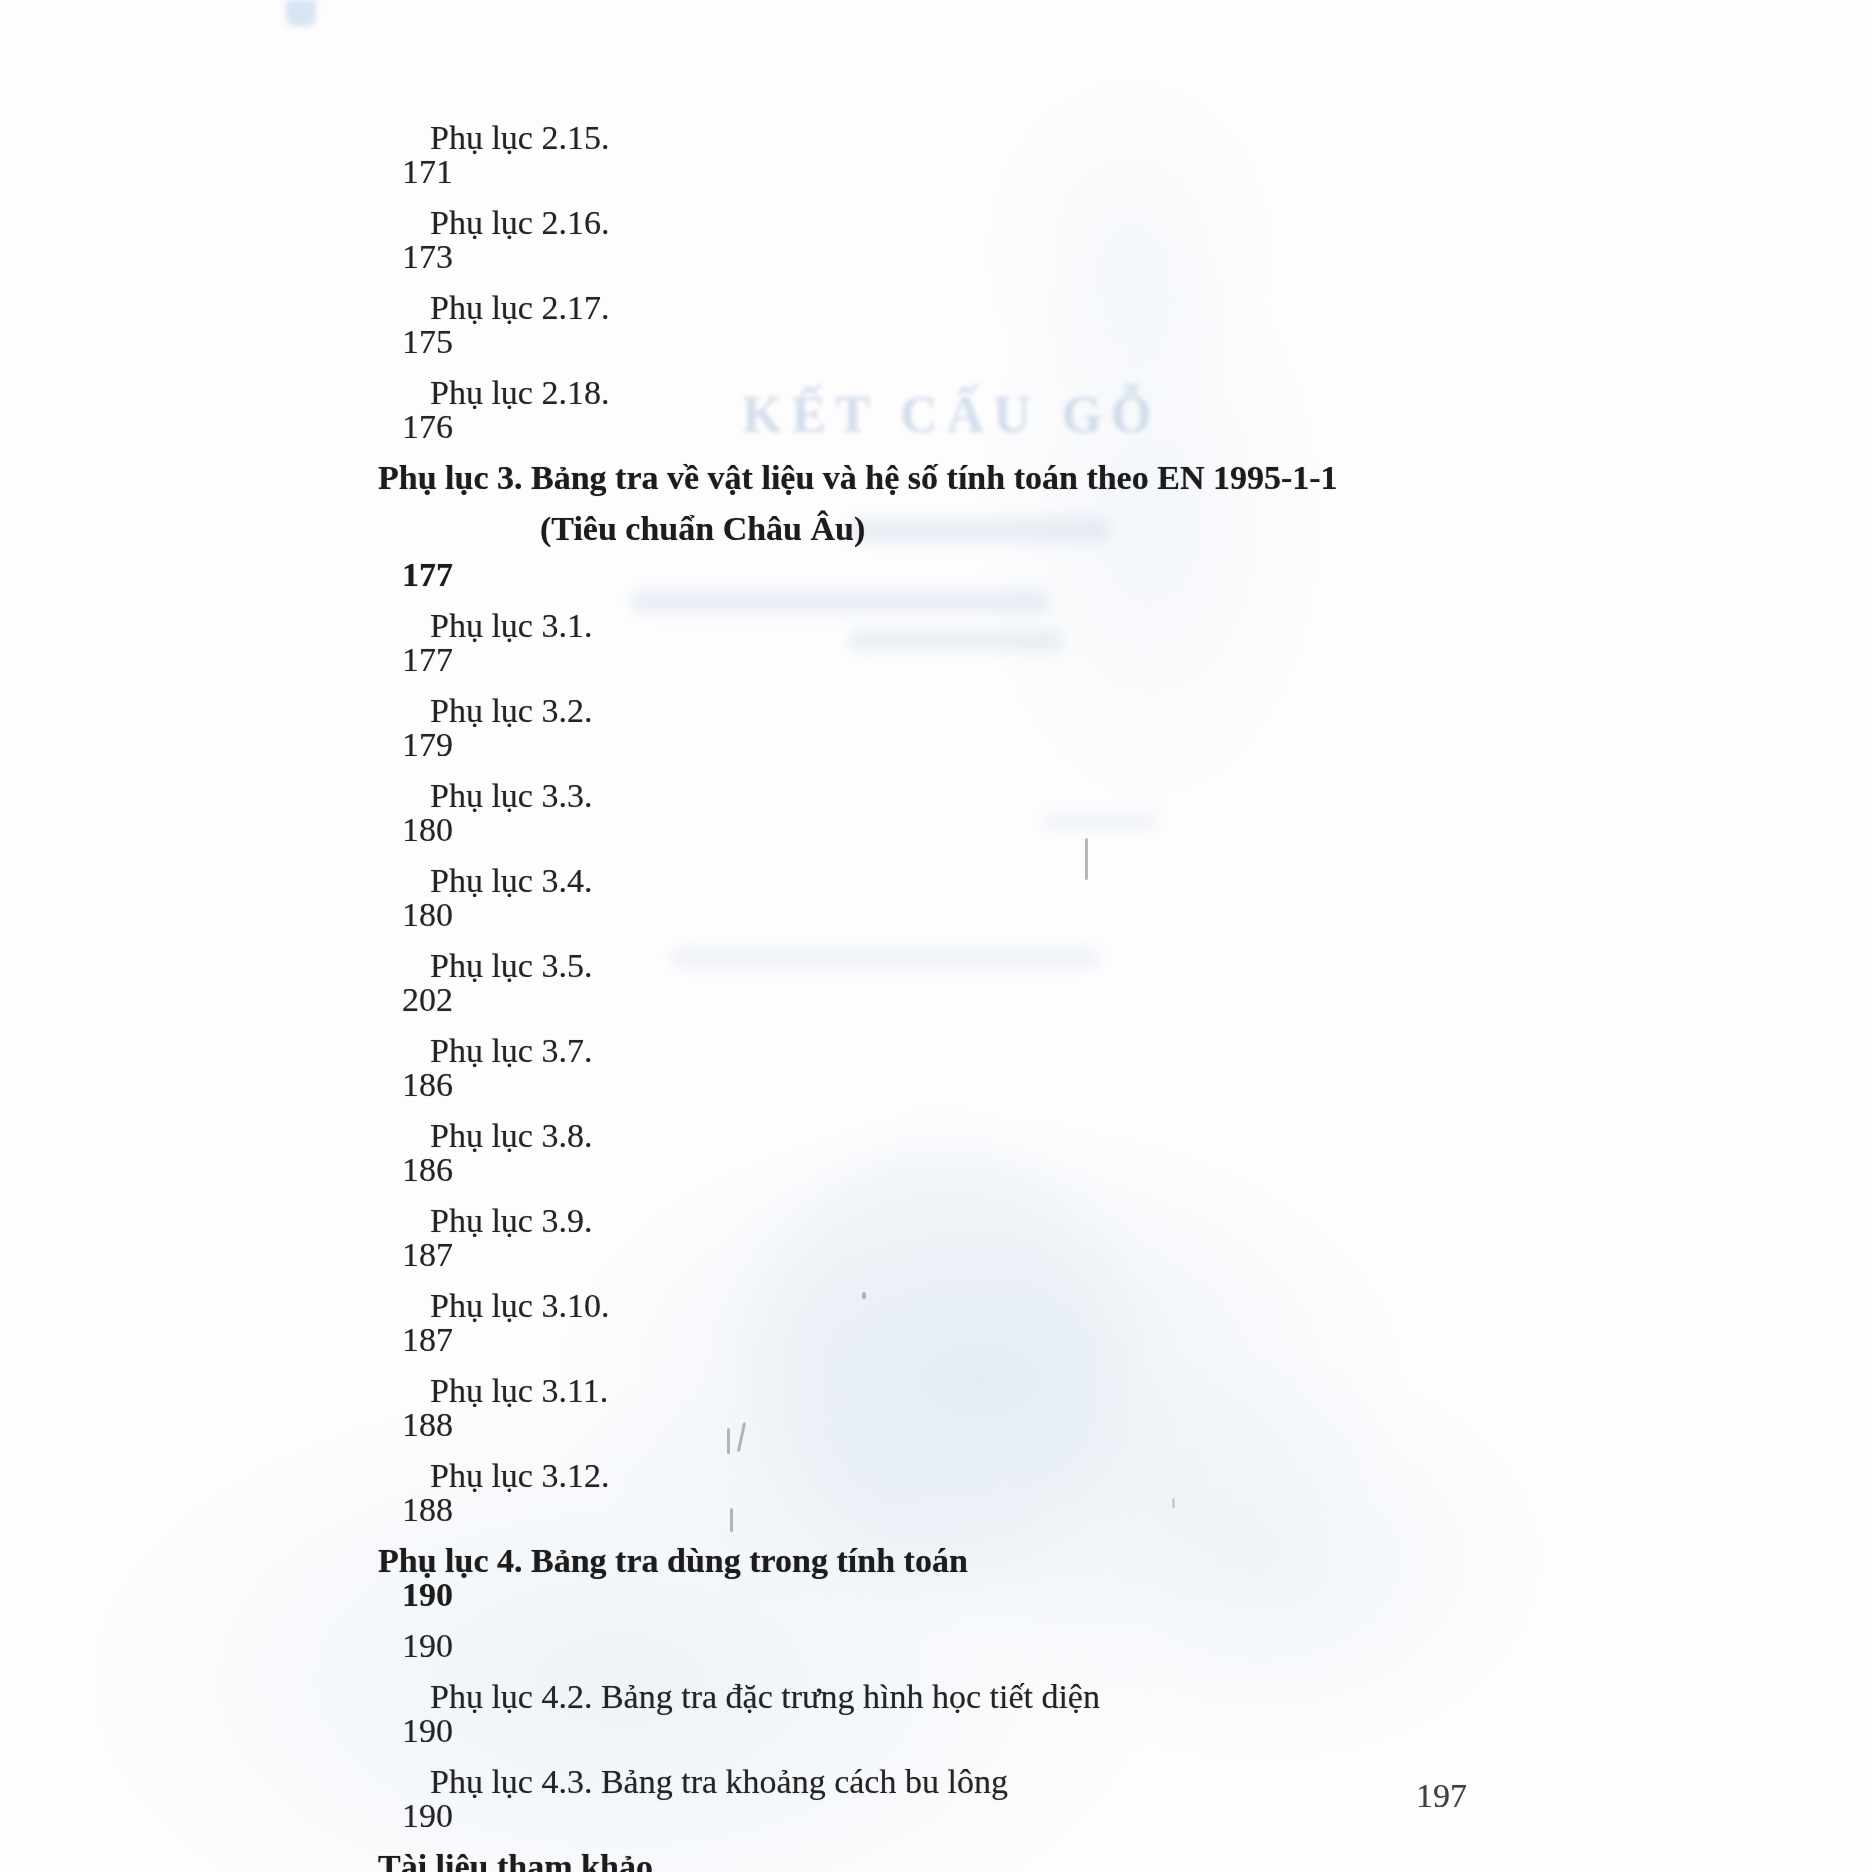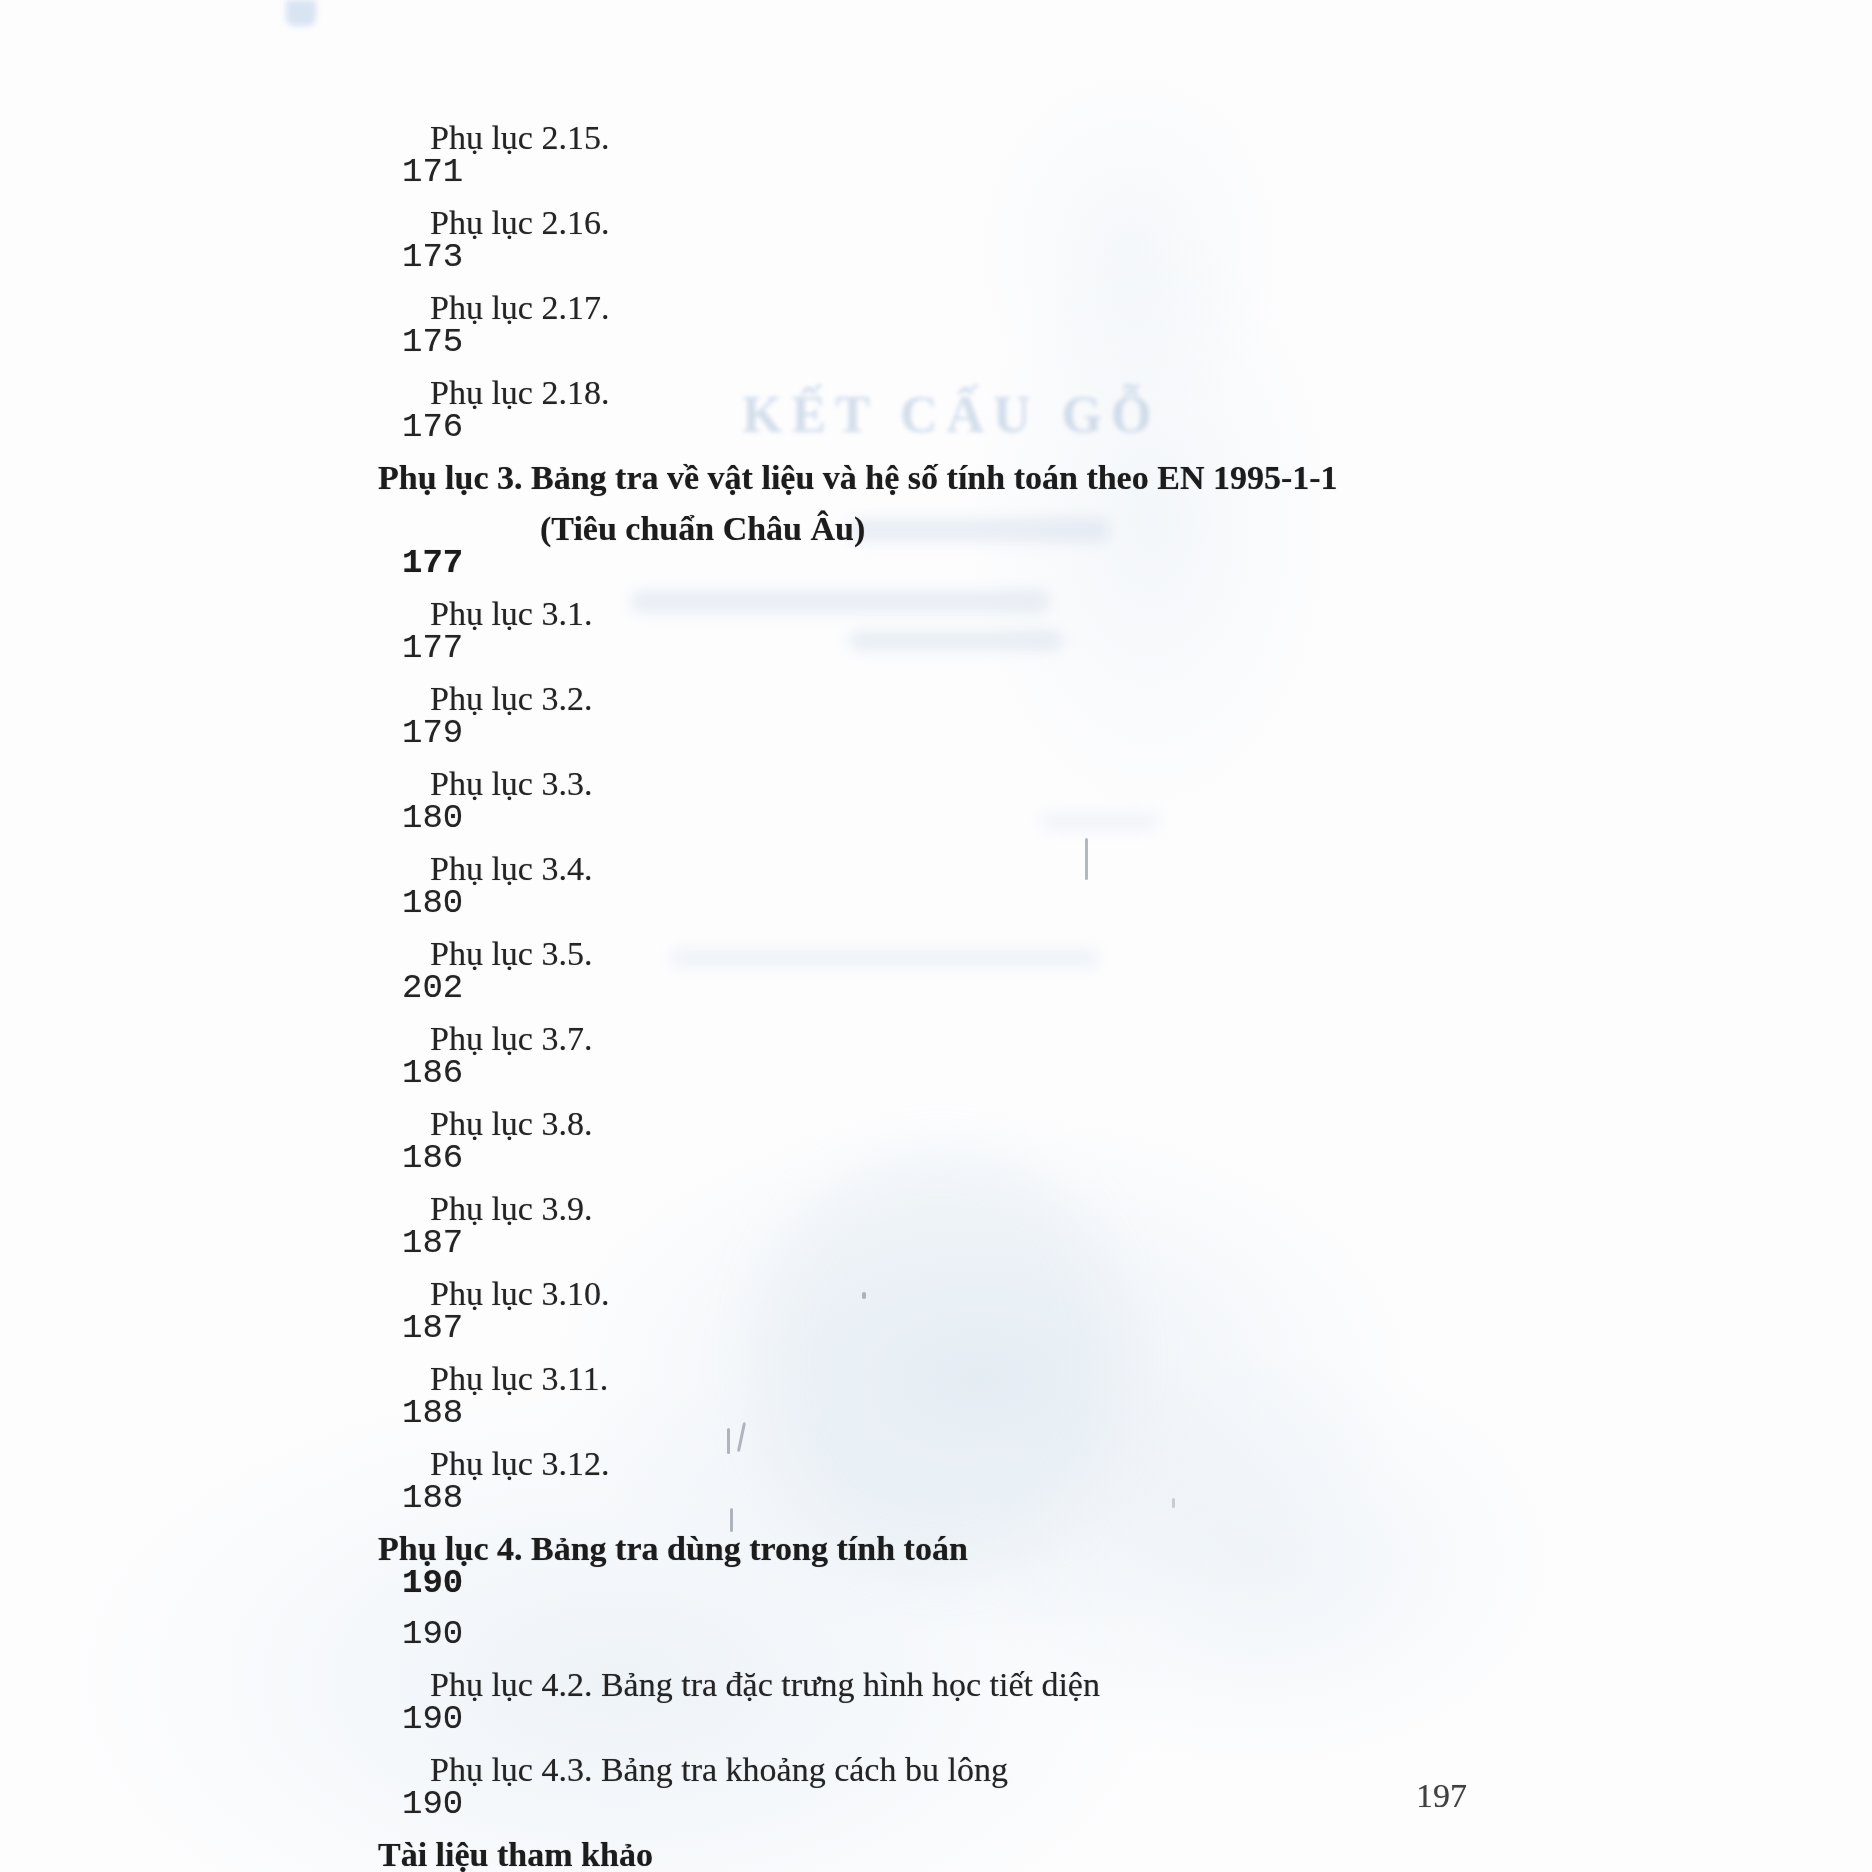--- a/index.html
+++ b/index.html
@@ -28,26 +28,26 @@
     display:flex;
     justify-content:space-between;
     align-items:baseline;
     font-size:34px;
     line-height:34px;
     margin-bottom:17px;
     white-space:nowrap;
     flex-direction:column;
   }
   .lbl { text-shadow:0 0 1px rgba(45,45,45,0.45); }
-  .pg  { flex-shrink:0; padding-left:24px; text-shadow:0 0 1px rgba(45,45,45,0.40);font-family:Liberation Mono, monospace; }
+  .pg  { flex-shrink:0; padding-left:24px; text-shadow:0 0 1px rgba(45,45,45,0.40); }
 
   .item .lbl { padding-left:52px; }
   .section { font-weight:bold; margin-top:6px; color:#1c1c1c; }
   .section .lbl, .ref .lbl { text-shadow:0 0 1px rgba(25,25,25,0.5); }
-  .section-cont { font-weight:bold; color:#1c1c1c; }
+  .section-cont { font-weight:bold; color:#1c1c1c;gap:12px; }
   .section-cont .lbl { padding-left:162px; }
   .ref { font-weight:bold; margin-top:10px; color:#1c1c1c;gap:24px; }
 
   
   .folio {
     position:absolute;
     left:1416px; top:1779px;
     font-size:34px; line-height:34px;
     color:#404040;
     text-shadow:0 0 1px rgba(45,45,45,0.4);

